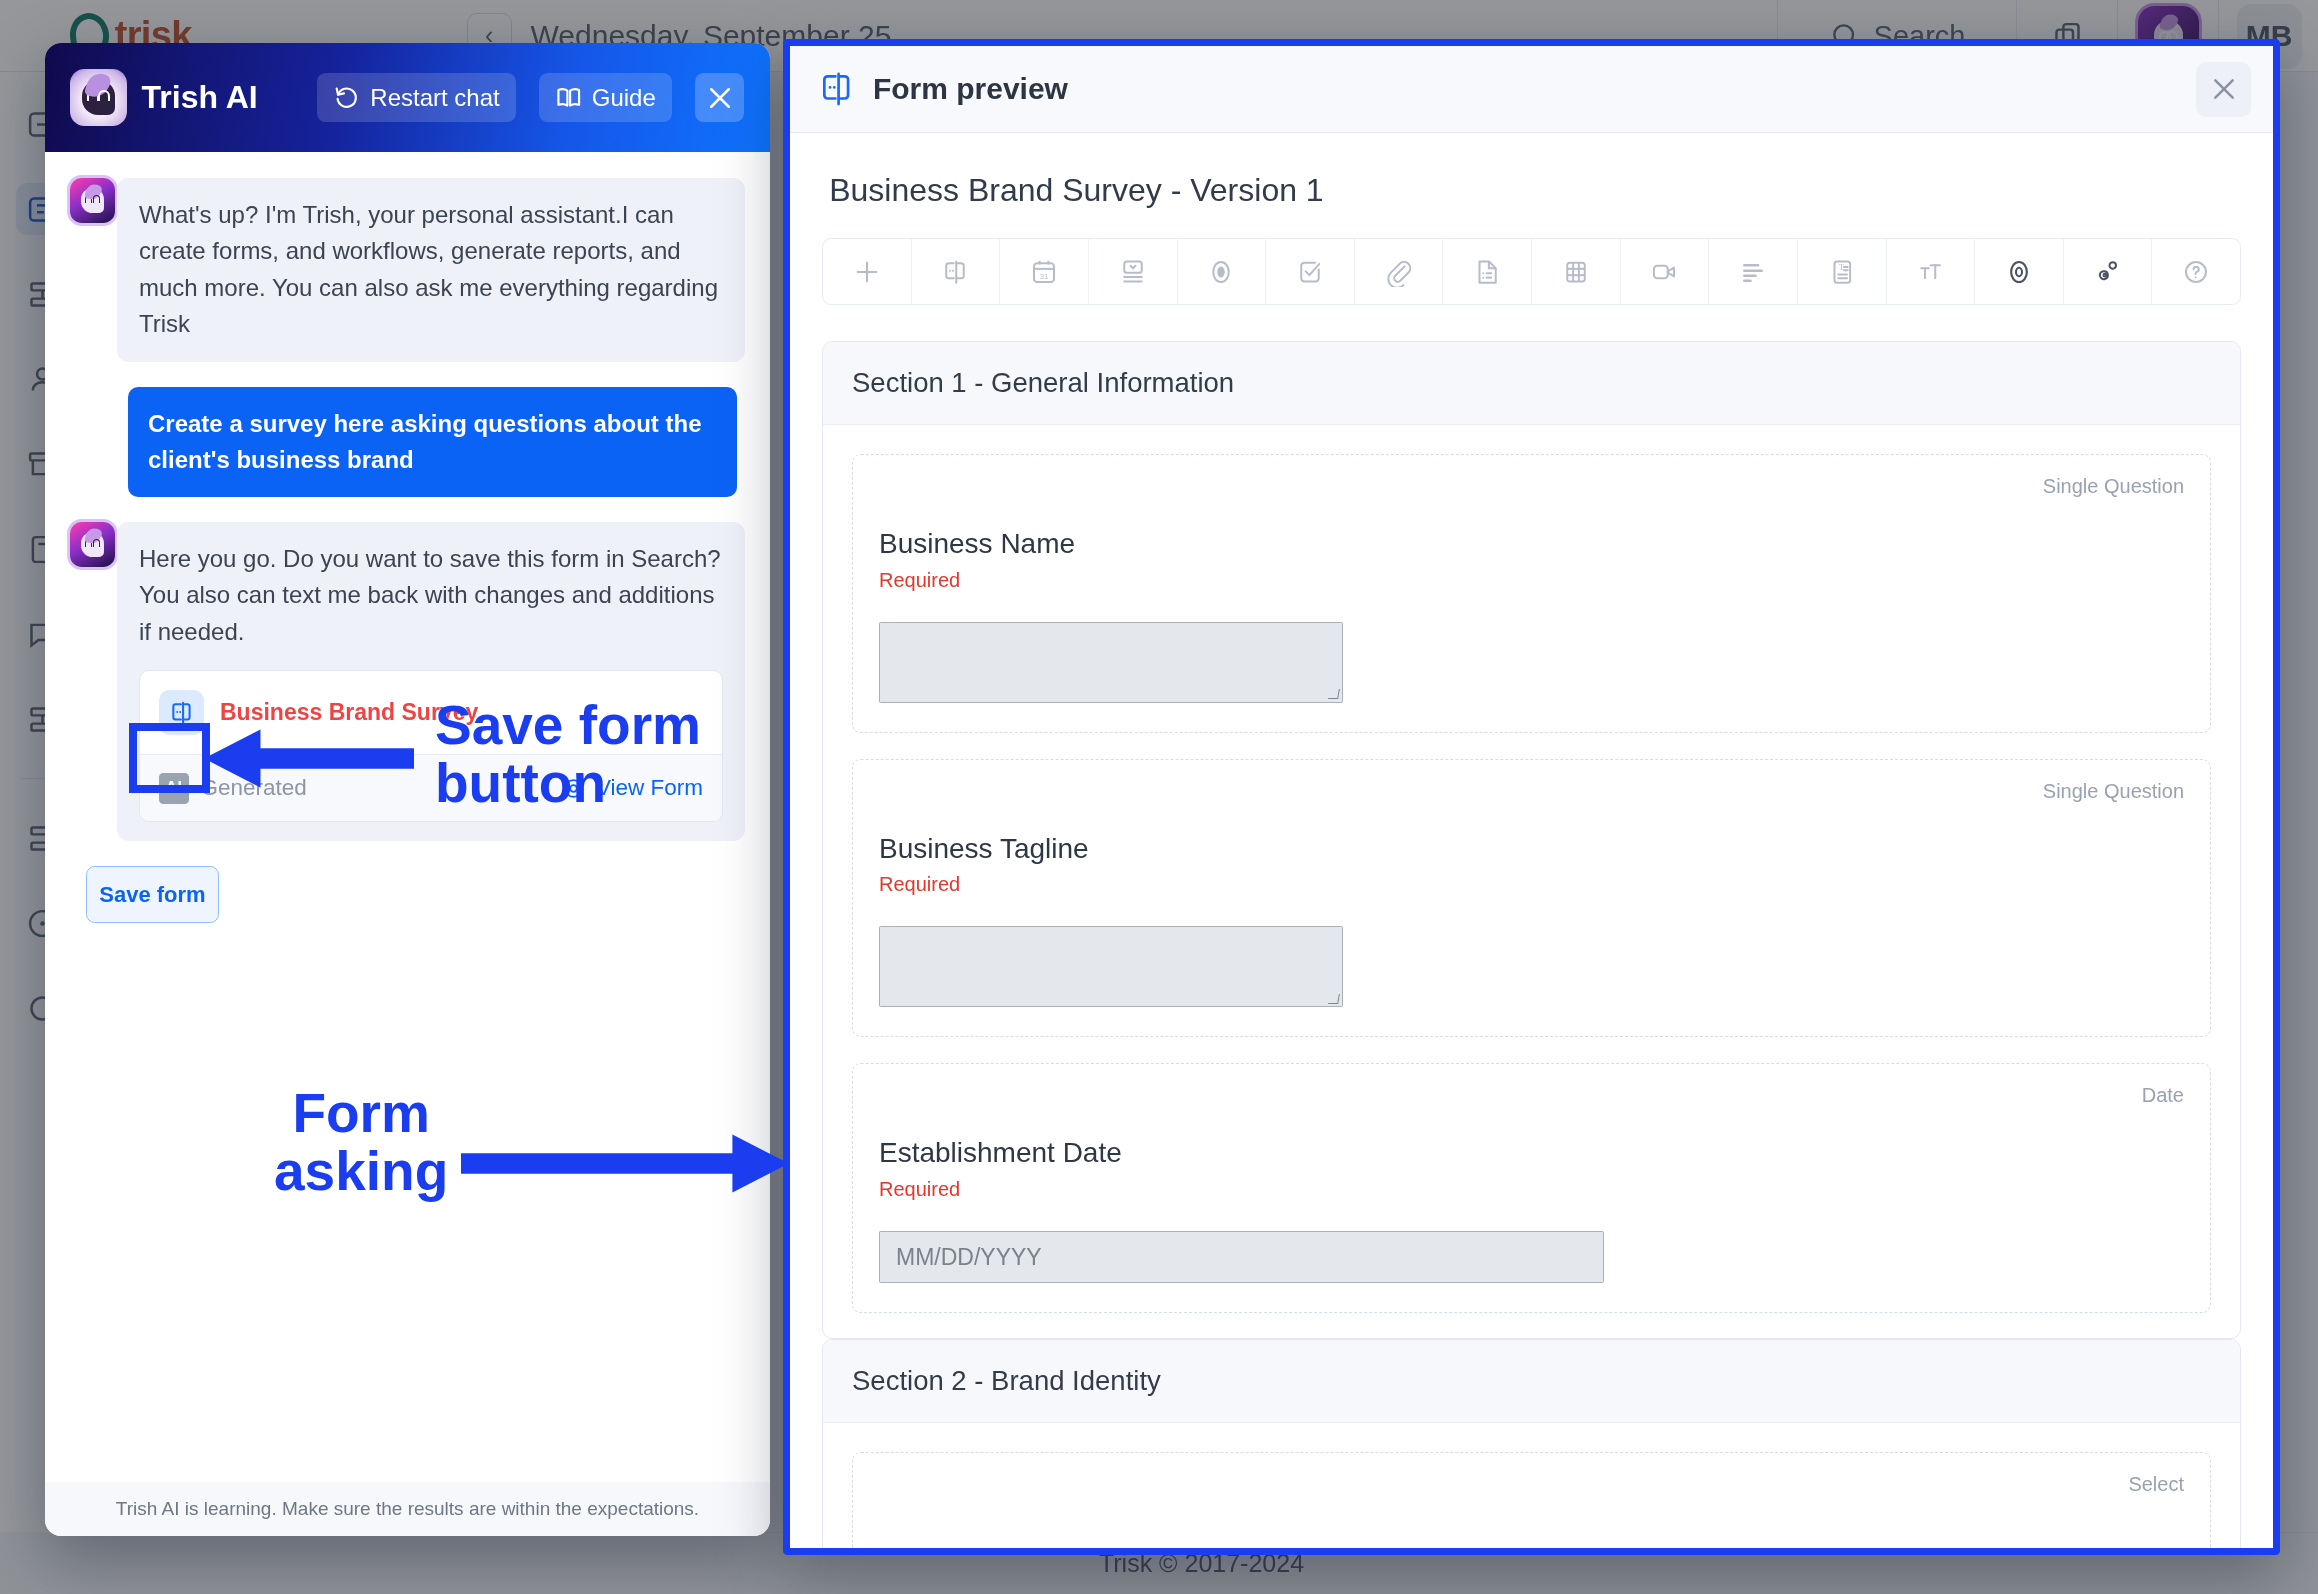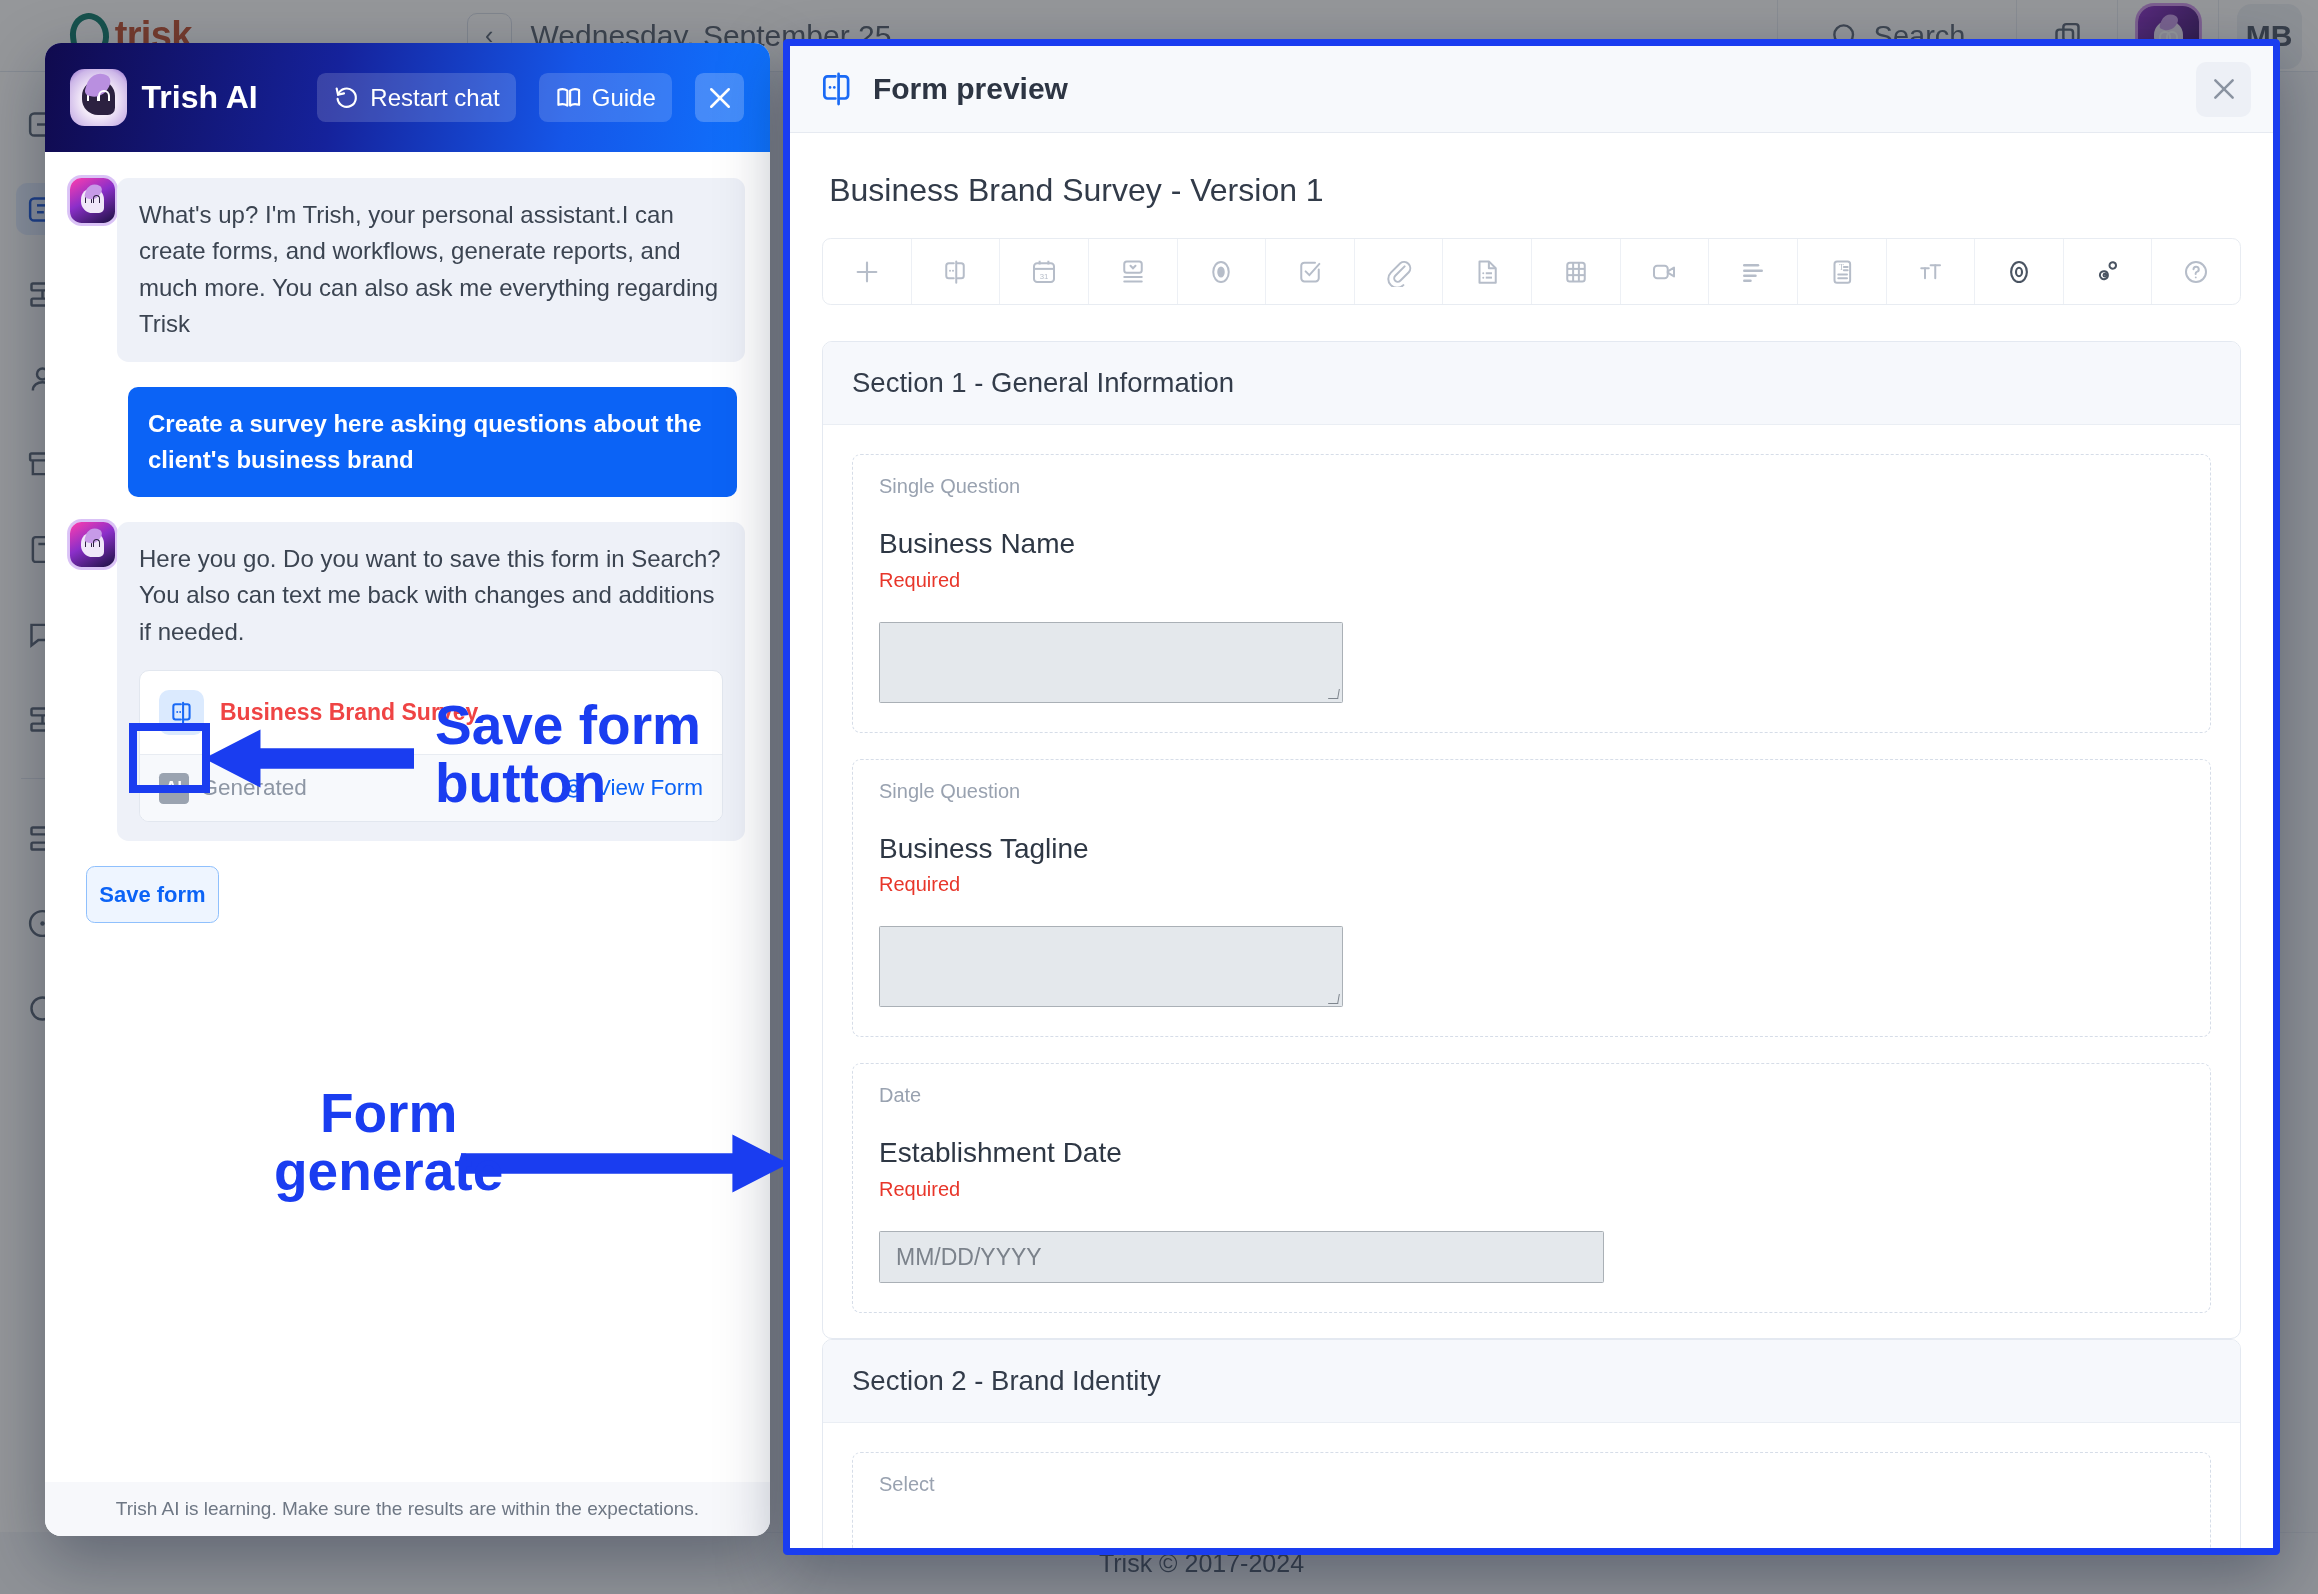--- a/index.html
+++ b/index.html
@@ -253,21 +253,21 @@
   .section-head {
     background: #f6f8fc; border-bottom: 0.7px solid #eaeef4;
     padding: 25px 29px; font-size: 27.5px; color: #333c4a;
   }
   .section-inner { padding: 29px 29px 25px 29px; }
   .q-block {
     border: 1.4px dashed #d6dde8; border-radius: 8.7px;
     padding: 20px 26px 29px 26px; margin-bottom: 26px;
   }
   .q-block:last-child { margin-bottom: 0; }
-  .q-type { font-size: 20px; color: #99a2b0; margin-bottom: 30px; }
+  .q-type { font-size: 20px; color: #99a2b0; margin-bottom: 30px; text-align: right; }
   .q-label { font-size: 28px; color: #2e3744; margin-bottom: 8.7px; }
   .q-required { font-size: 20px; color: #e8362a; margin-bottom: 30px; }
   .q-textarea {
     width: 464px; height: 81px; background: #e4e8ec;
     border: 0.7px solid #aab0b6; border-radius: 1.4px;
     position: relative;
   }
   .q-textarea::after {
     content: ''; position: absolute; right: 2.9px; bottom: 2.9px;
     width: 8.7px; height: 8.7px;
@@ -708,16 +708,16 @@
     <div>Save form</div>
     <div>button</div>
   </div>
 
   <svg style="position:absolute;left:461px;top:1130px;" width="328" height="67" viewBox="0 0 452 92">
     <polygon points="452,46 374,6 374,32 0,32 0,60 374,60 374,86" fill="#1a3df0"></polygon>
   </svg>
 
   <div id="ann-preview-text" class="ann-text">
     <div>Form</div>
-    <div>generate</div>
+    <div>asking</div>
   </div>
 </div>
 
 
 </body></html>

